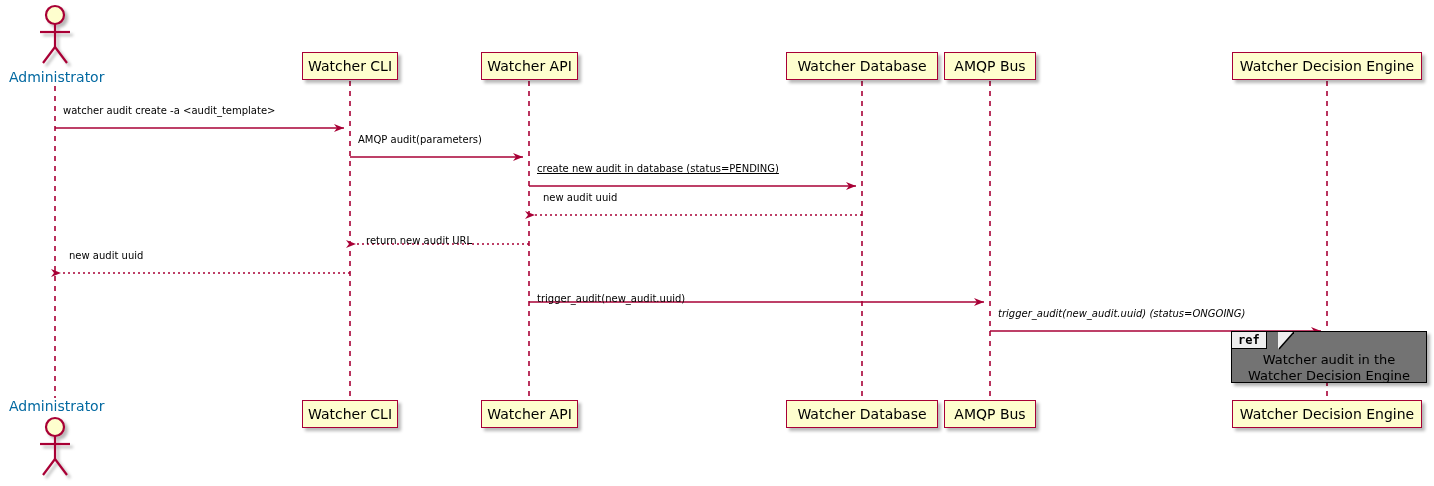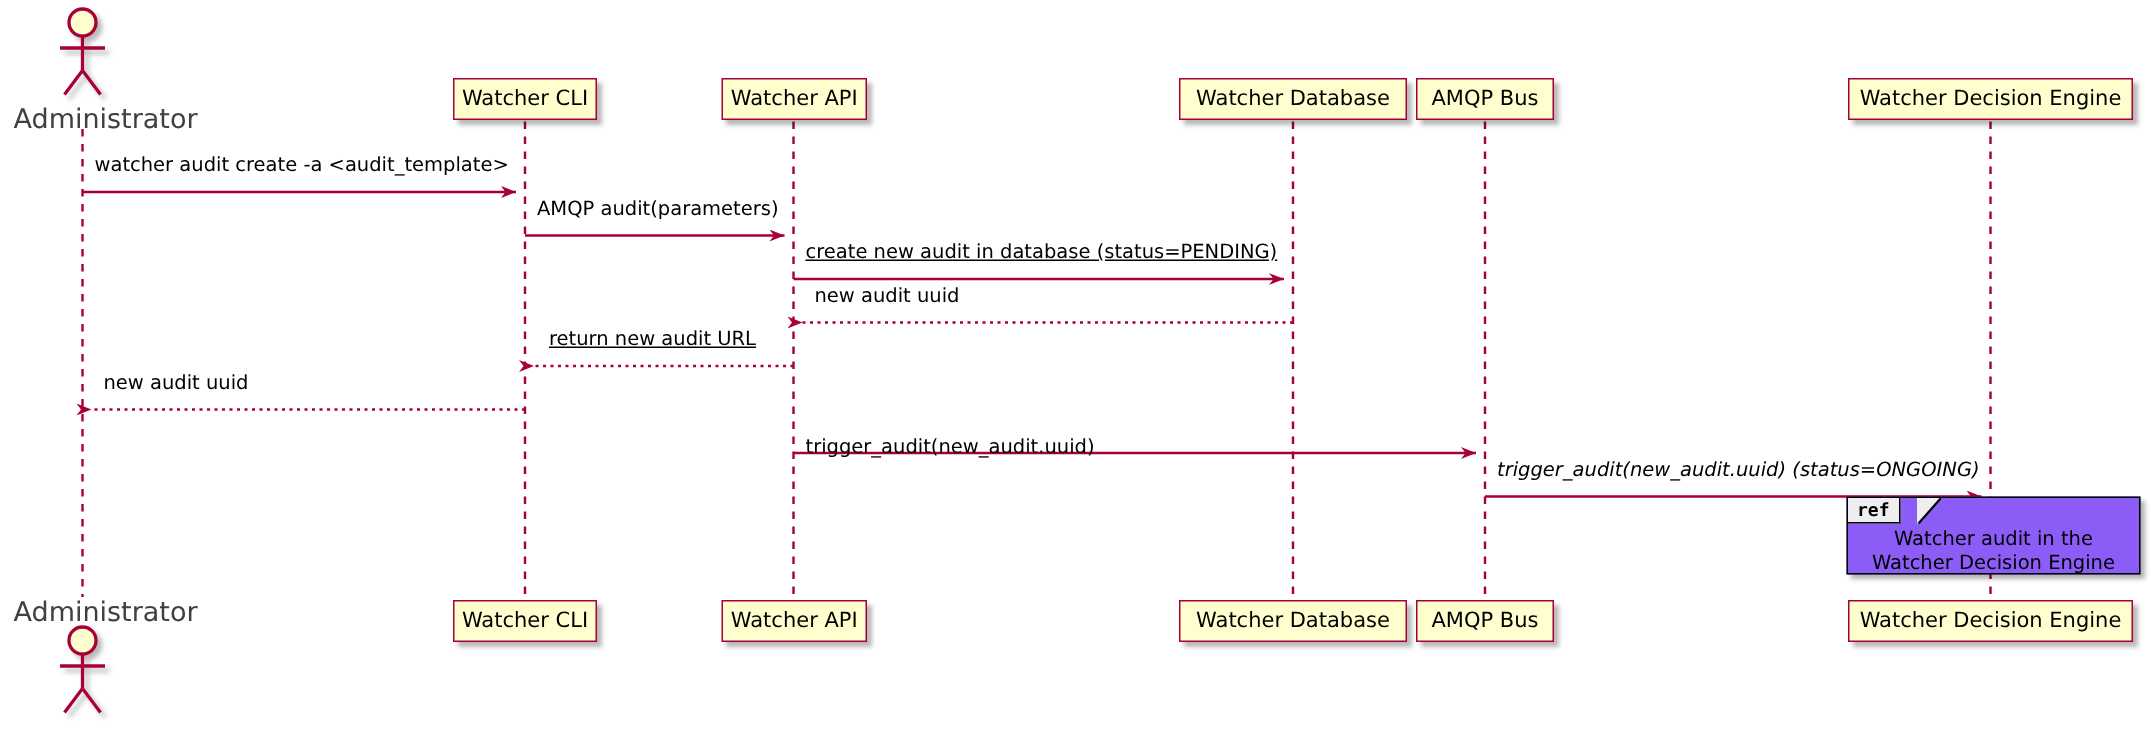--- a/index.html
+++ b/index.html
@@ -16,48 +16,48 @@
   }
   #diagram {
     position: absolute;
     left: 0; top: 0;
     width: 1434px;
     height: 486px;
   }
   .msg-label {
     position: absolute;
     font-family: "DejaVu Sans", sans-serif;
-    font-size: 13px;
+    font-size: 10px;
     color: #000000;
     white-space: nowrap;
     line-height: 15px;
   }
   .participant-box {
     position: absolute;
     background: #FEFECE;
     border: 1.5px solid #A80036;
     box-shadow: 3px 3px 3px rgba(0,0,0,0.28);
     font-size: 14px;
     color: #000000;
     display: flex;
     align-items: center;
     justify-content: center;
     box-sizing: border-box;
     white-space: nowrap;
     height: 28px;
   }
   .actor-label {
     position: absolute;
-    font-size: 18px;
-    color: #404040;
+    font-size: 14px;
+    color: #0369a1;
     white-space: nowrap;
   }
   .ref-frame {
     position: absolute;
-    background: #8b5cf6;
+    background: #737373;
     border: 1.5px solid #000000;
     box-shadow: 3px 3px 3px rgba(0,0,0,0.30);
     box-sizing: border-box;
   }
   .ref-tab {
     position: absolute;
     left: 0; top: 0;
     height: 17px;
     background: #EEEEEE;
     border-right: 1.5px solid #000000;
@@ -171,21 +171,21 @@
   <span>Watcher Decision Engine</span>
 </div>
 
 <div class="actor-label" style="left:9px; top:69px;">Administrator</div>
 <div class="actor-label" style="left:9px; top:398px;">Administrator</div>
 
 <div class="msg-label" style="left:63px; top:103px;">watcher audit create -a &lt;audit_template&gt;</div>
 <div class="msg-label" style="left:358px; top:132px;">AMQP audit(parameters)</div>
 <div class="msg-label" style="left:537px; top:161px;text-decoration:underline;">create new audit in database (status=PENDING)</div>
 <div class="msg-label" style="left:543px; top:190px;">new audit uuid</div>
-<div class="msg-label" style="left:366px; top:219px;text-decoration:underline;">return new audit URL</div>
+<div class="msg-label" style="left:366px; top:233px;">return new audit URL</div>
 <div class="msg-label" style="left:69px; top:248px;">new audit uuid</div>
 <div class="msg-label" style="left:537px; top:291px;">trigger_audit(new_audit.uuid)</div>
 <div class="msg-label" style="left:998px; top:306px;font-style:italic;">trigger_audit(new_audit.uuid) (status=ONGOING)</div>
 
 <div class="ref-frame" style="left:1231px; top:331px; width:196px; height:52px;">
   <div class="ref-tab">
     <span>ref</span>
   </div>
   <svg style="position:absolute; left:46px; top:0px;" width="16" height="18" viewBox="0 0 16 18">
     <path d="M0,0 L16,0 L16,1 L1,17 L0,17 Z" fill="#EEEEEE" stroke="none"></path>

